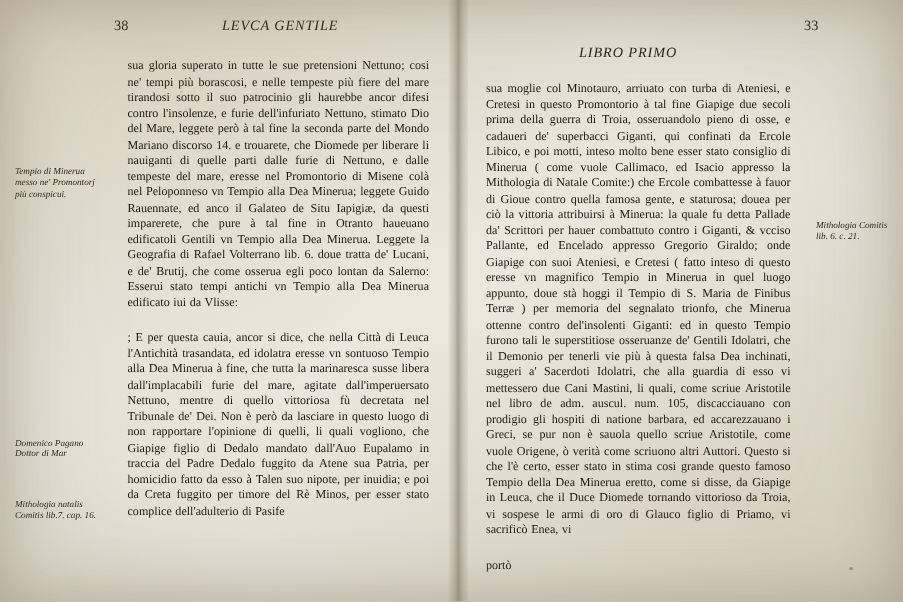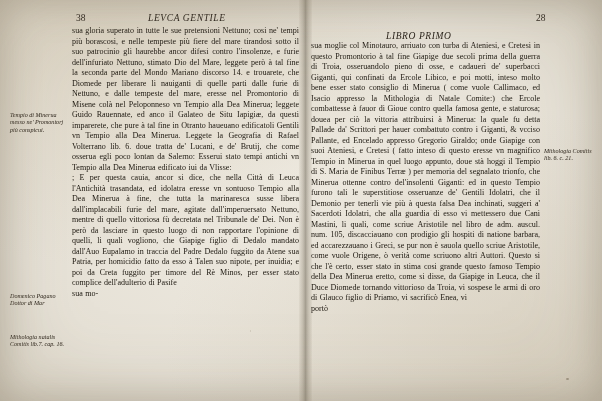--- a/index.html
+++ b/index.html
@@ -53,21 +53,21 @@
     position:absolute;
     font-size:8.05px;
     line-height:10.52px;
     color:#1d1810;
     text-align:justify;
     text-align-last:left;
     word-spacing:.4px;
   }
   .col-left{left:72px;top:26px;width:227px;}
   .col-right{left:311px;top:41px;width:229px;}
-  .col p{margin:0;}
+  .col p{margin:13px;}
   .ital{font-style:italic;}
   .catch{
     text-align:center;margin-top:1px;font-size:8.05px;color:#1d1810;
   }
 
   
   .note{
     position:absolute;
     font-style:italic;
     font-size:6.1px;
@@ -87,37 +87,36 @@
 
 <div class="leaf leaf-left">
 
   <div class="folio" style="left:76px;">38</div>
 
   <div class="head" style="left:148px;">LEVCA GENTILE</div>
 
   <div class="col col-left">
     <p>sua gloria superato in tutte le sue pretensioni Nettuno; cosi ne' tempi più borascosi, e nelle tempeste più fiere del mare tirandosi sotto il suo patrocinio gli haurebbe ancor difesi contro l'insolenze, e furie dell'infuriato Nettuno, stimato Dio del Mare, leggete però à tal fine la seconda parte del Mondo Mariano discorso 14. e trouarete, che Diomede per liberare li nauiganti di quelle parti dalle furie di Nettuno, e dalle tempeste del mare, eresse nel Promontorio di Misene colà nel Peloponneso vn Tempio alla Dea Minerua; leggete Guido Rauennate, ed anco il Galateo de Situ Iapigiæ, da questi imparerete, che pure à tal fine in Otranto haueuano edificatoli Gentili vn Tempio alla Dea Minerua. Leggete la Geografia di Rafael Volterrano lib. 6. doue tratta de' Lucani, e de' Brutij, che come osserua egli poco lontan da Salerno: Esserui stato tempi antichi vn Tempio alla Dea Minerua edificato iui da Vlisse:</p>
     <p>; E per questa cauia, ancor si dice, che nella Città di Leuca l'Antichità trasandata, ed idolatra eresse vn sontuoso Tempio alla Dea Minerua à fine, che tutta la marinaresca susse libera dall'implacabili furie del mare, agitate dall'imperuersato Nettuno, mentre di quello vittoriosa fù decretata nel Tribunale de' Dei. Non è però da lasciare in questo luogo di non rapportare l'opinione di quelli, li quali vogliono, che Giapige figlio di Dedalo mandato dall'Auo Eupalamo in traccia del Padre Dedalo fuggito da Atene sua Patria, per homicidio fatto da esso à Talen suo nipote, per inuidia; e poi da Creta fuggito per timore del Rè Minos, per esser stato complice dell'adulterio di Pasife</p>
-    <p class="catch">sua mo-</p>
   </div>
 
   <div class="note" style="left:10px;top:112px;">Tempio di Minerua messo ne' Promontorj più conspicui.</div>
 
   <div class="note" style="left:10px;top:293px;">Domenico Pagano Dottor di Mar</div>
 
   <div class="note" style="left:10px;top:334px;">Mithologia natalis Comitis lib.7. cap. 16.</div>
 </div>
 
 <div class="gutter"></div>
 
 <div class="leaf leaf-right">
 
   <div class="head" style="left:84px;margin-top:18px;">LIBRO PRIMO</div>
 
-  <div class="folio" style="left:234px;">28</div>
+  <div class="folio" style="left:234px;">33</div>
 
   <div class="col col-right" style="left:9px;">
     <p>sua moglie col Minotauro, arriuato con turba di Ateniesi, e Cretesi in questo Promontorio à tal fine Giapige due secoli prima della guerra di Troia, osseruandolo pieno di osse, e cadaueri de' superbacci Giganti, qui confinati da Ercole Libico, e poi motti, inteso molto bene esser stato consiglio di Minerua ( come vuole Callimaco, ed Isacio appresso la Mithologia di Natale Comite:) che Ercole combattesse à fauor di Gioue contro quella famosa gente, e staturosa; douea per ciò la vittoria attribuirsi à Minerua: la quale fu detta Pallade da' Scrittori per hauer combattuto contro i Giganti, &amp; vcciso Pallante, ed Encelado appresso Gregorio Giraldo; onde Giapige con suoi Ateniesi, e Cretesi ( fatto inteso di questo eresse vn magnifico Tempio in Minerua in quel luogo appunto, doue stà hoggi il Tempio di S. Maria de Finibus Terræ ) per memoria del segnalato trionfo, che Minerua ottenne contro del'insolenti Giganti: ed in questo Tempio furono tali le superstitiose osseruanze de' Gentili Idolatri, che il Demonio per tenerli vie più à questa falsa Dea inchinati, suggeri a' Sacerdoti Idolatri, che alla guardia di esso vi mettessero due Cani Mastini, li quali, come scriue Aristotile nel libro de adm. auscul. num. 105, discacciauano con prodigio gli hospiti di natione barbara, ed accarezzauano i Greci, se pur non è sauola quello scriue Aristotile, come vuole Origene, ò verità come scriuono altri Auttori. Questo si che l'è certo, esser stato in stima cosi grande questo famoso Tempio della Dea Minerua eretto, come si disse, da Giapige in Leuca, che il Duce Diomede tornando vittorioso da Troia, vi sospese le armi di oro di Glauco figlio di Priamo, vi sacrificò Enea, vi</p>
     <p class="catch">portò</p>
   </div>
 
   <div class="note note-r" style="left:242px;top:148px;">Mithologia Comitis lib. 6. c. 21.</div>
 </div>
 
 <div class="speck" style="left:120px;top:60px;width:2px;height:2px;"></div>

